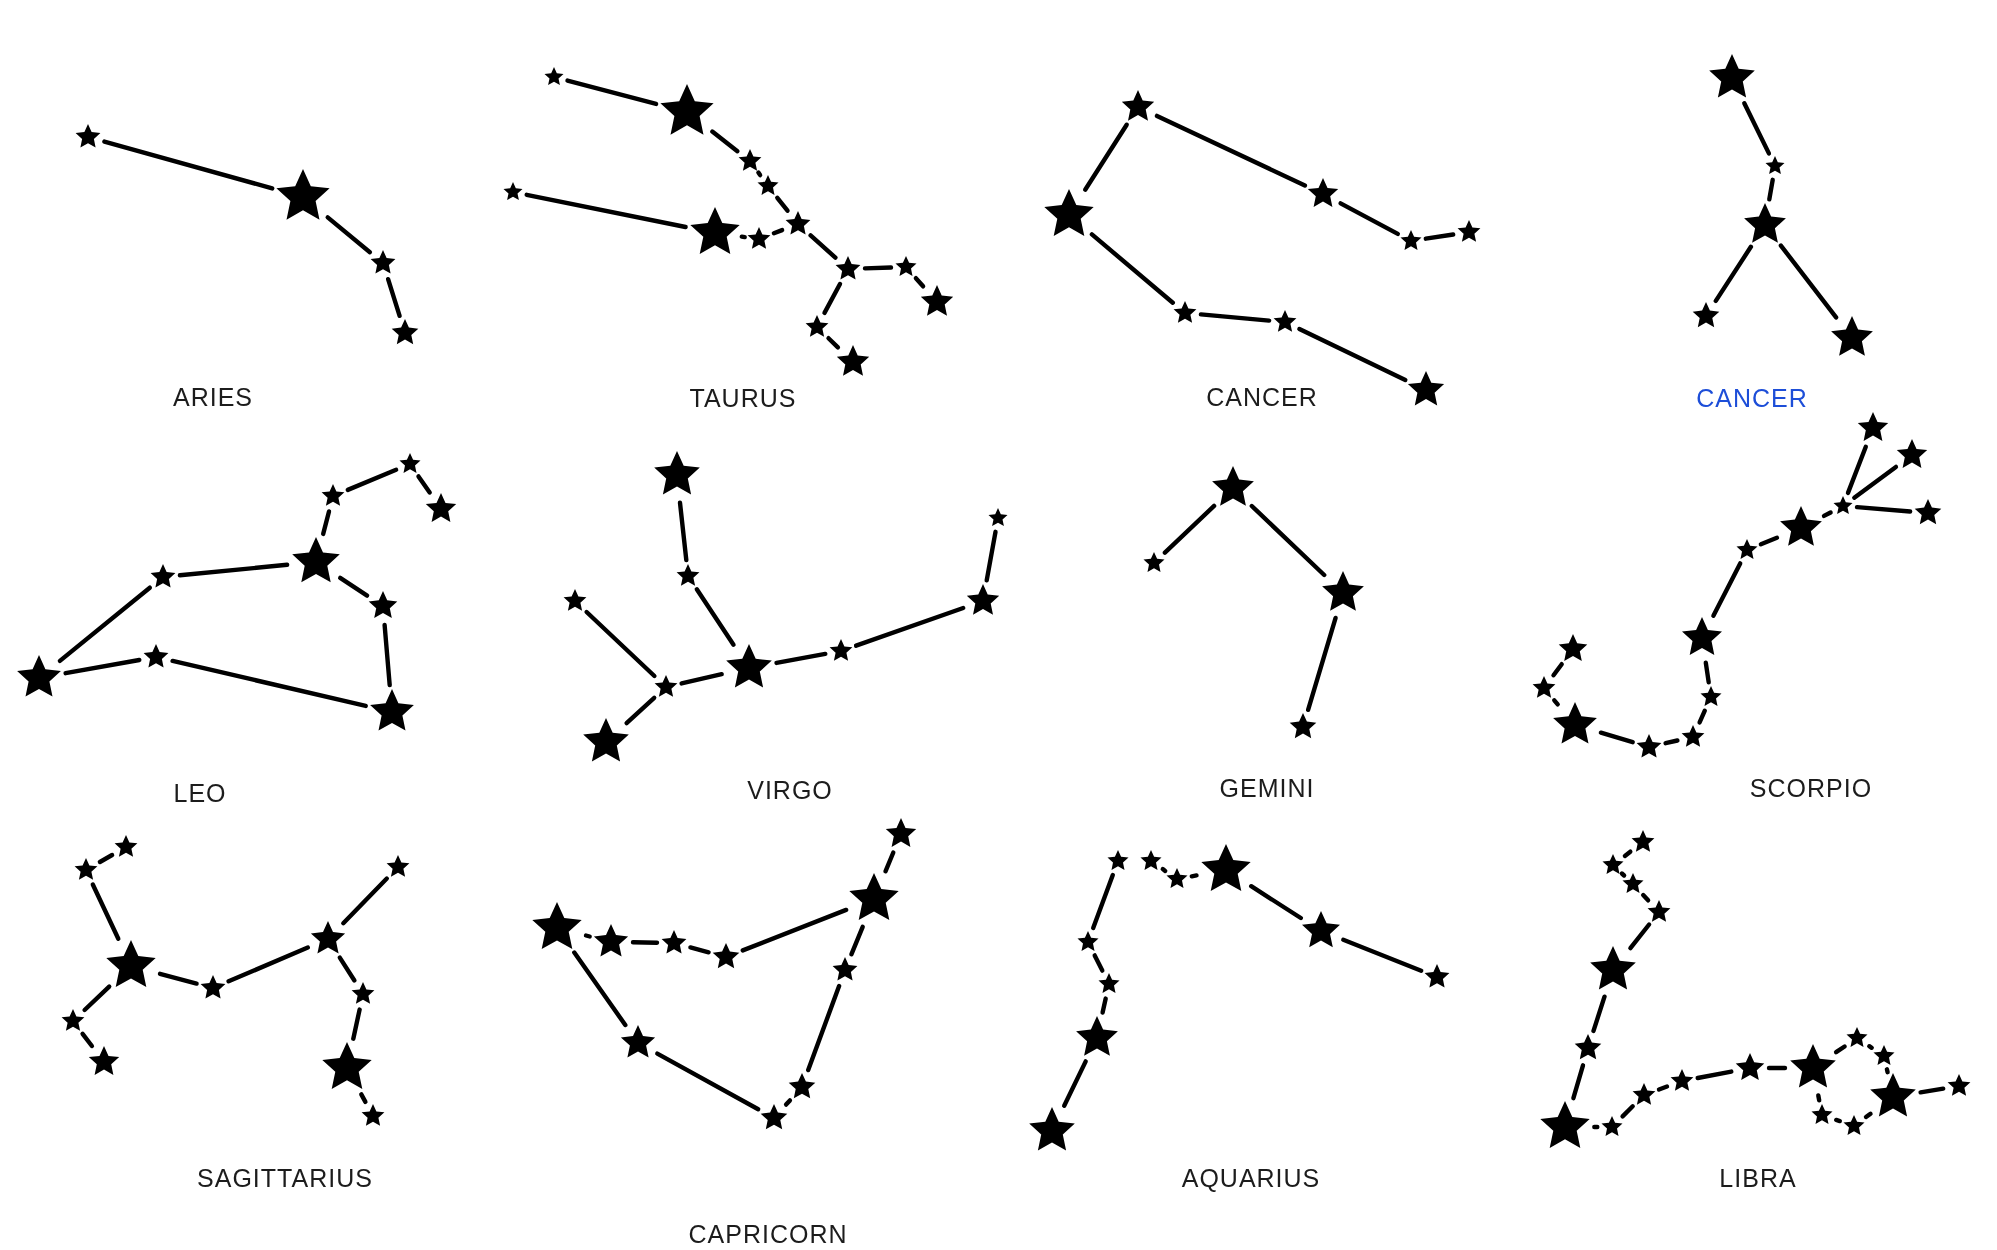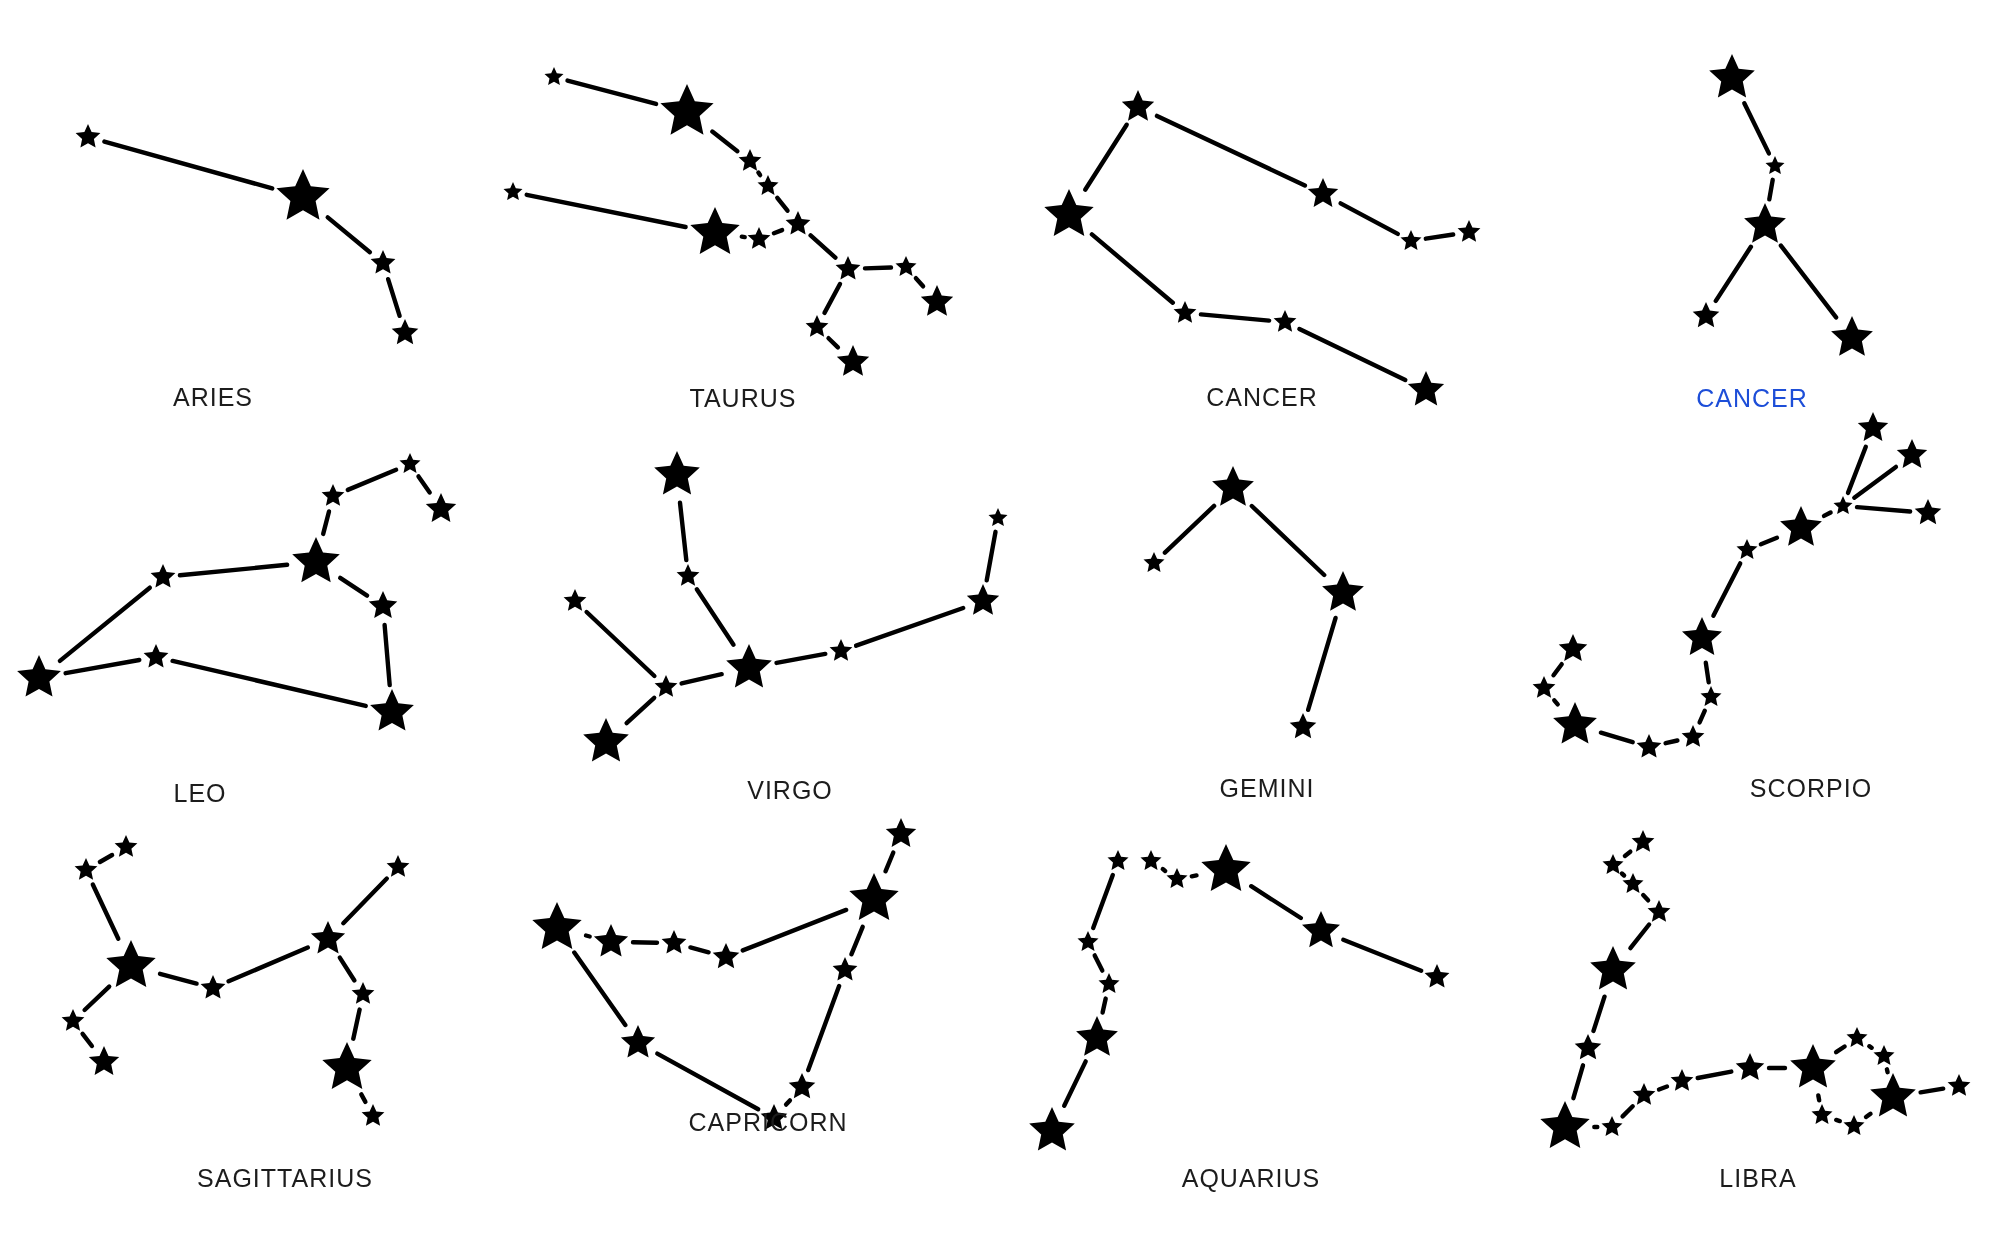--- a/index.html
+++ b/index.html
@@ -283,15 +283,15 @@
 
 <div class="constellation-label" style="left: 213px; top: 397px; color: rgb(28, 28, 28);">ARIES</div>
 <div class="constellation-label" style="left: 743px; top: 398px; color: rgb(28, 28, 28);">TAURUS</div>
 <div class="constellation-label" style="left: 1262px; top: 397px; color: rgb(28, 28, 28);">CANCER</div>
 <div class="constellation-label" style="left: 1752px; top: 398px; color: #1d4ed8;">CANCER</div>
 <div class="constellation-label" style="left: 200px; top: 793px; color: rgb(28, 28, 28); text-align: center;">LEO</div>
 <div class="constellation-label" style="left: 790px; top: 790px; color: rgb(28, 28, 28);">VIRGO</div>
 <div class="constellation-label" style="left: 1267px; top: 788px; color: rgb(28, 28, 28);">GEMINI</div>
 <div class="constellation-label" style="left: 1767px; top: 788px; color: rgb(28, 28, 28); margin-left: 44px;">SCORPIO</div>
 <div class="constellation-label" style="left: 237px; top: 1178px; color: rgb(28, 28, 28); margin-left: 48px;">SAGITTARIUS</div>
-<div class="constellation-label" style="left: 768px; top: 1122px; color: rgb(28, 28, 28);">CAPRICORN</div>
+<div class="constellation-label" style="left: 768px; top: 1234px; color: rgb(28, 28, 28);">CAPRICORN</div>
 <div class="constellation-label" style="left: 1251px; top: 1178px; color: rgb(28, 28, 28);">AQUARIUS</div>
 <div class="constellation-label" style="left: 1758px; top: 1178px; color: rgb(28, 28, 28);">LIBRA</div>
 
 </body></html>

